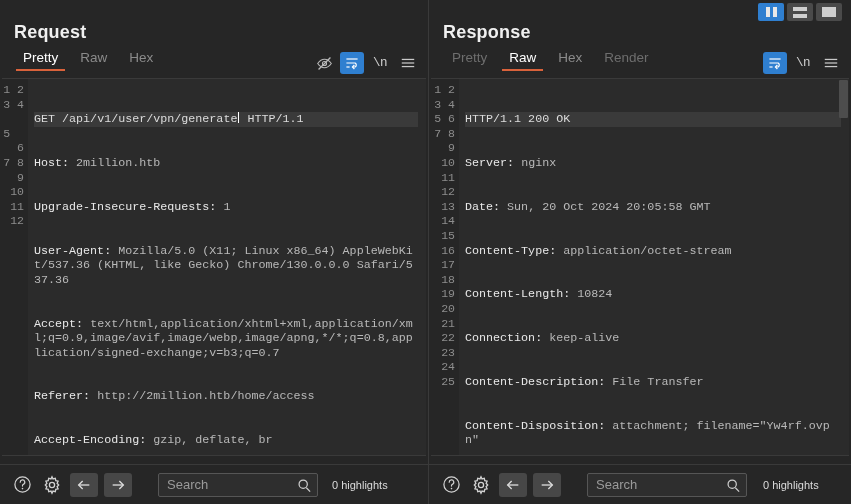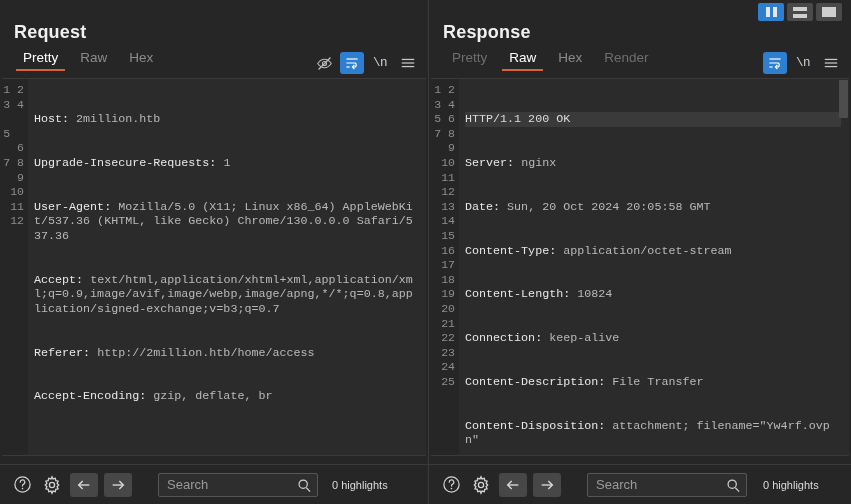--- a/index.html
+++ b/index.html
@@ -173,20 +173,21 @@
         <span class="ln">&nbsp;</span>
         <span class="ln">6</span>
         <span class="ln">7</span>
         <span class="ln">8</span>
         <span class="ln">9</span>
         <span class="ln">10</span>
         <span class="ln">11</span>
         <span class="ln">12</span>
       </div>
       <div class="code">
+        <div class="ln first"><span>GET</span> <span>/api/v1/user/vpn/generate</span><span class="caret"></span> <span>HTTP/1.1</span></div>
         <div class="ln"><span class="hdrname">Host:</span> <span class="val">2million.htb</span></div>
         <div class="ln"><span class="hdrname">Upgrade-Insecure-Requests:</span> <span class="val">1</span></div>
         <div class="ln"><span class="hdrname">User-Agent:</span> <span class="val">Mozilla/5.0 (X11; Linux x86_64) AppleWebKit/537.36 (KHTML, like Gecko) Chrome/130.0.0.0 Safari/537.36</span></div>
         <div class="ln"><span class="hdrname">Accept:</span> <span class="val">text/html,application/xhtml+xml,application/xml;q=0.9,image/avif,image/webp,image/apng,*/*;q=0.8,application/signed-exchange;v=b3;q=0.7</span></div>
         <div class="ln"><span class="hdrname">Referer:</span> <span class="val">http://2million.htb/home/access</span></div>
         <div class="ln"><span class="hdrname">Accept-Encoding:</span> <span class="val">gzip, deflate, br</span></div>
         
         
         
         

